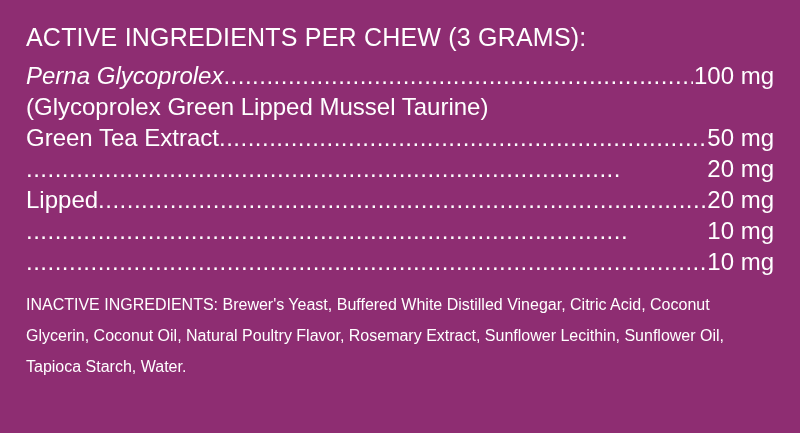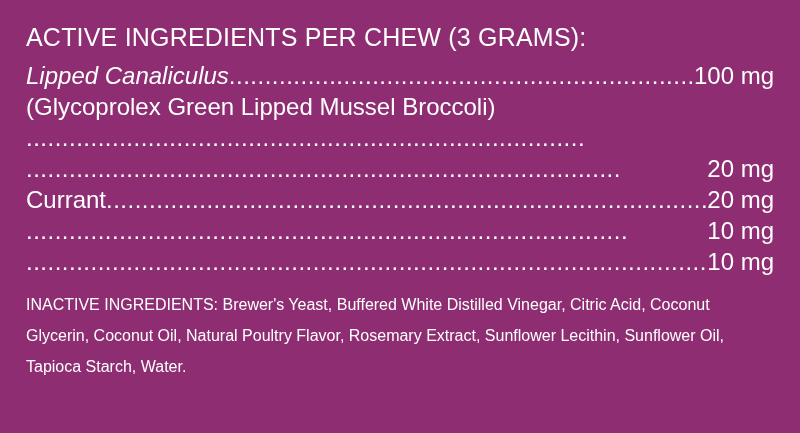--- a/index.html
+++ b/index.html
@@ -84,38 +84,40 @@
 </head>
 <body style="background: rgb(142, 45, 114); color: rgb(255, 255, 255);">
 
 <div class="label">
 
   <h1 class="heading">ACTIVE INGREDIENTS PER CHEW (3 GRAMS):</h1>
 
   <ul class="active-list">
 
     <li class="ing-row">
-      <span class="ing-name italic">Lipped Canaliculus</span>
+      <span class="ing-name italic">Perna Glycoprolex</span>
       <span class="ing-dots">..........................................................................................</span>
       <span class="ing-amount">100 mg</span>
     </li>
 
-    <li class="subnote">(Glycoprolex Green Lipped Mussel Broccoli)</li>
+    <li class="subnote">(Glycoprolex Green Lipped Mussel Taurine)</li>
 
     <li class="ing-row">
+      <span class="ing-name">Green Tea Extract</span>
       <span class="ing-dots">..............................................................................</span>
+      <span class="ing-amount">50 mg</span>
     </li>
 
     <li class="ing-row">
       <span class="ing-dots">...................................................................................</span>
       <span class="ing-amount">20 mg</span>
     </li>
 
     <li class="ing-row">
-      <span class="ing-name">Currant</span>
+      <span class="ing-name">Lipped</span>
       <span class="ing-dots">...........................................................................................................</span>
       <span class="ing-amount">20 mg</span>
     </li>
 
     <li class="ing-row">
       <span class="ing-dots">....................................................................................</span>
       <span class="ing-amount">10 mg</span>
     </li>
 
     <li class="ing-row">

